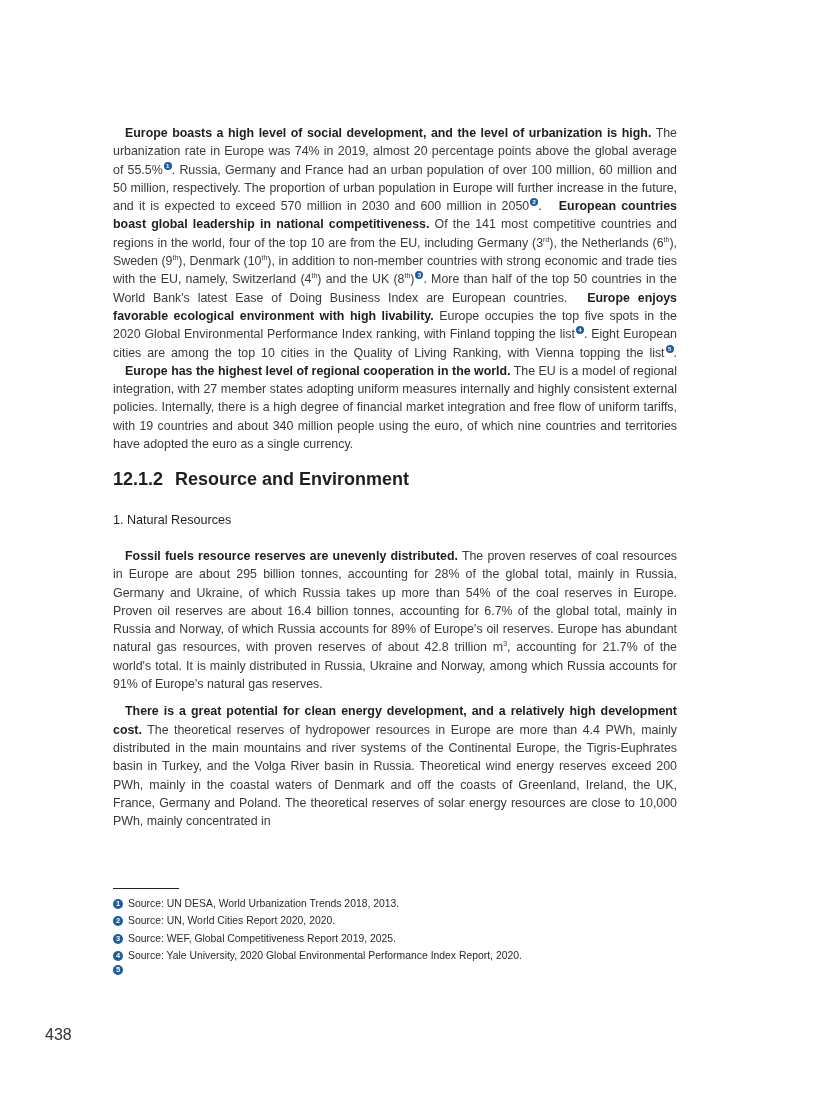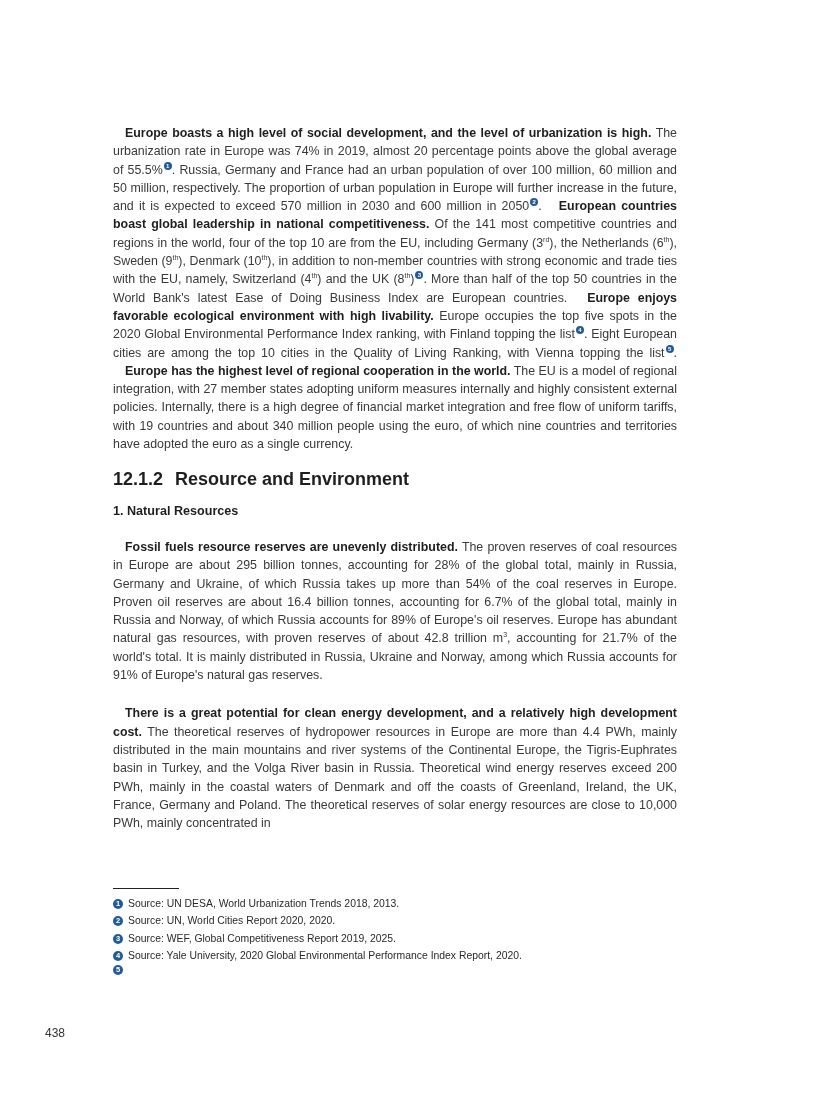--- a/index.html
+++ b/index.html
@@ -15,35 +15,35 @@
     display: inline-block; width: 8px; height: 8px; border-radius: 50%;
     background: #1f5c9e; color: #fff; font-size: 6px; line-height: 8px;
     text-align: center; vertical-align: 6px; font-weight: bold; margin-left: 1px;
   }
   sup.ord { font-size: 7px; vertical-align: 5px; line-height: 0; }
   .section-title {
     margin: 17px 0 0 0; font-weight: bold; font-size: 18px; color: #1f1f1f;
   }
   .section-title .num { margin-right: 12px; }
   .subsection-title {
-    margin: 13px 0 0 0; font-weight: bold; font-size: 12.6px; color: #1f1f1f;
+    margin: 22px 0 0 0; font-weight: normal; font-size: 12.6px; color: #1f1f1f;
   }
   .gap { margin-top: 18px; }
-  .gap2 { margin-top: 20px; }
+  .gap2 { margin-top: 9px; }
   .footnotes { position: absolute; left: 113px; top: 888px; font-family: "Liberation Sans", sans-serif; }
   .fn-rule { width: 66px; height: 0; border-top: 1px solid #222; margin-bottom: 6px; }
   .fn-item { font-size: 10.4px; line-height: 17.4px; color: #2a2a2a; display: flex; align-items: center; }
   .fn-badge {
     display: inline-block; width: 10px; height: 10px; border-radius: 50%;
     background: #1f5c9e; color: #fff; font-size: 7.5px; line-height: 10px;
     text-align: center; font-weight: bold; margin-right: 5px; flex: none;
   }
   .page-number {
     position: absolute; left: 45px; top: 1026px;
-    font-family: "Liberation Sans", sans-serif; font-size: 12px; color: #333;
+    font-family: "Liberation Sans", sans-serif; font-size: 16px; color: #333;
   }
 </style>
 </head>
 <body>
 
 <div class="page">
   <p class="para"><b>Europe boasts a high level of social development, and the level of urbanization is high.</b><span> The urbanization rate in Europe was 74% in 2019, almost 20 percentage points above the global average of 55.5%</span><sup class="fn">1</sup><span>. Russia, Germany and France had an urban population of over 100 million, 60 million and 50 million, respectively. The proportion of urban population in Europe will further increase in the future, and it is expected to exceed 570 million in 2030 and 600 million in 2050</span><sup class="fn">2</sup><span>. </span><b>European countries boast global leadership in national competitiveness.</b><span> Of the 141 most competitive countries and regions in the world, four of the top 10 are from the EU, including Germany (3</span><sup class="ord">rd</sup><span>), the Netherlands (6</span><sup class="ord">th</sup><span>), Sweden (9</span><sup class="ord">th</sup><span>), Denmark (10</span><sup class="ord">th</sup><span>), in addition to non-member countries with strong economic and trade ties with the EU, namely, Switzerland (4</span><sup class="ord">th</sup><span>) and the UK (8</span><sup class="ord">th</sup><span>)</span><sup class="fn">3</sup><span>. More than half of the top 50 countries in the World Bank's latest Ease of Doing Business Index are European countries. </span><b>Europe enjoys favorable ecological environment with high livability.</b><span> Europe occupies the top five spots in the 2020 Global Environmental Performance Index ranking, with Finland topping the list</span><sup class="fn">4</sup><span>. Eight European cities are among the top 10 cities in the Quality of Living Ranking, with Vienna topping the list</span><sup class="fn">5</sup><span>. </span><b>Europe has the highest level of regional cooperation in the world.</b><span> The EU is a model of regional integration, with 27 member states adopting uniform measures internally and highly consistent external policies. Internally, there is a high degree of financial market integration and free flow of uniform tariffs, with 19 countries and about 340 million people using the euro, of which nine countries and territories have adopted the euro as a single currency.</span></p>
 
   <div class="section-title"><span class="num">12.1.2</span><span>Resource and Environment</span></div>
 

